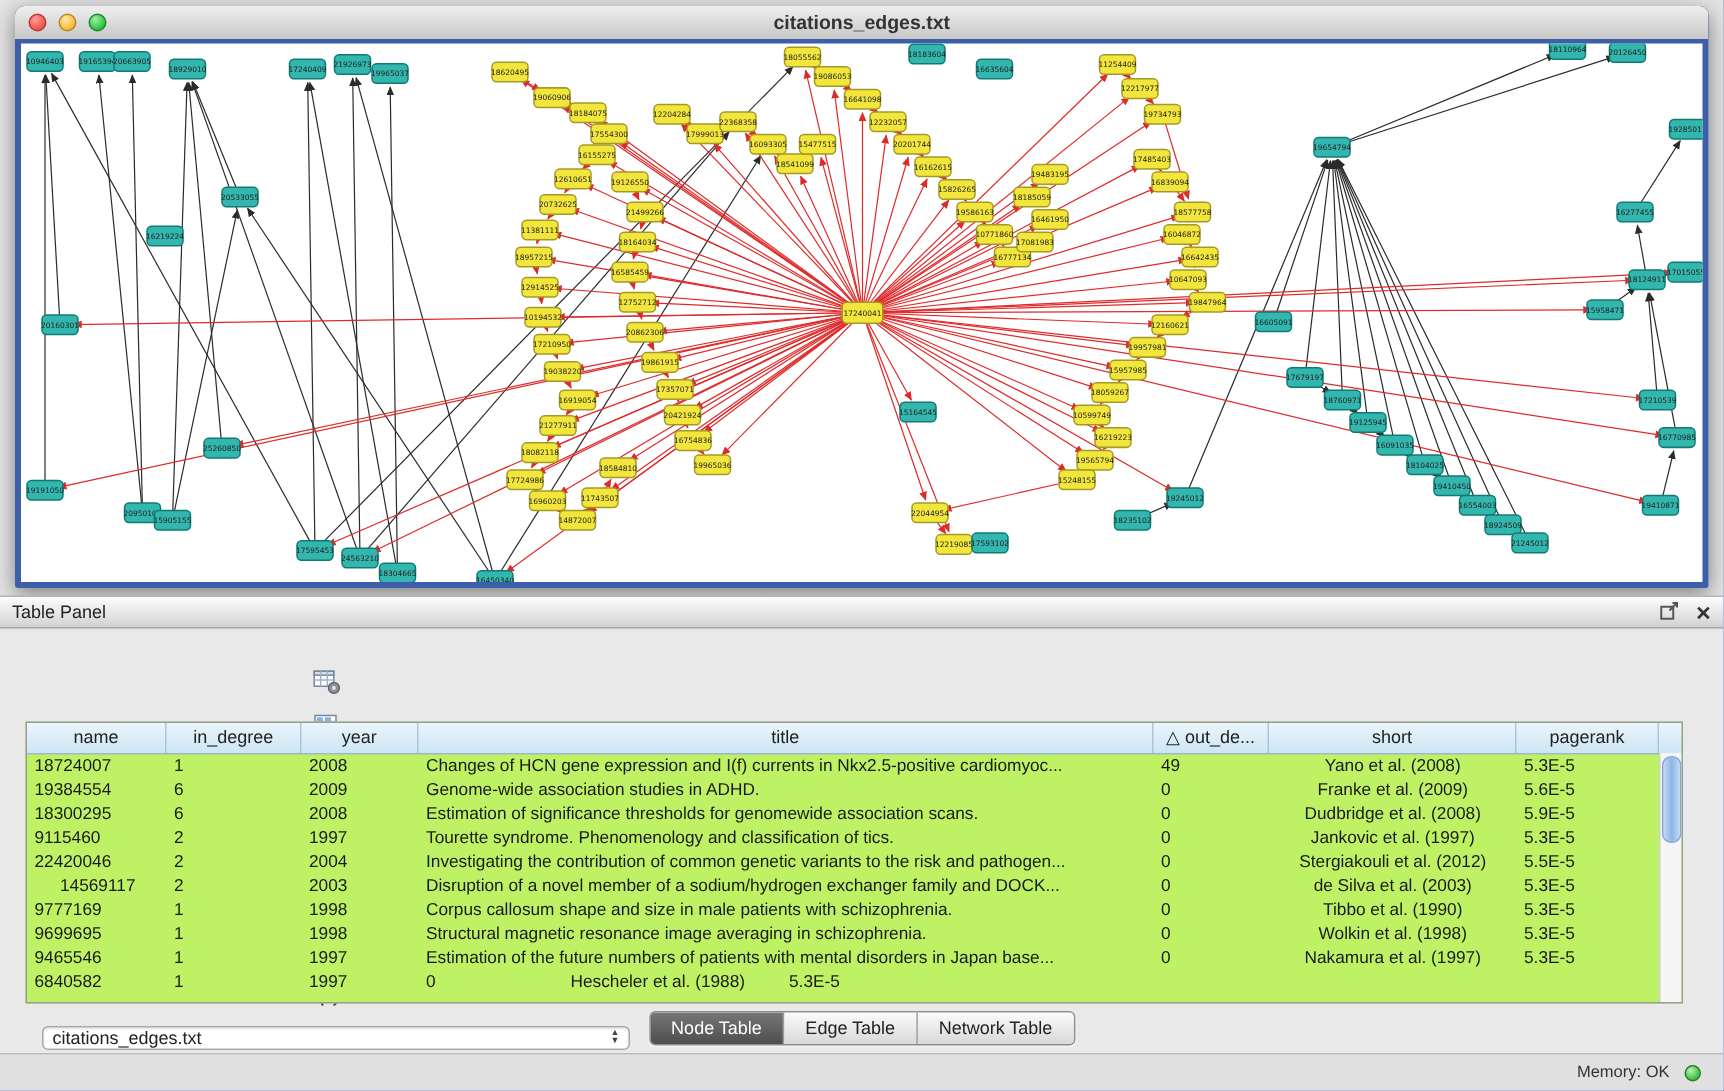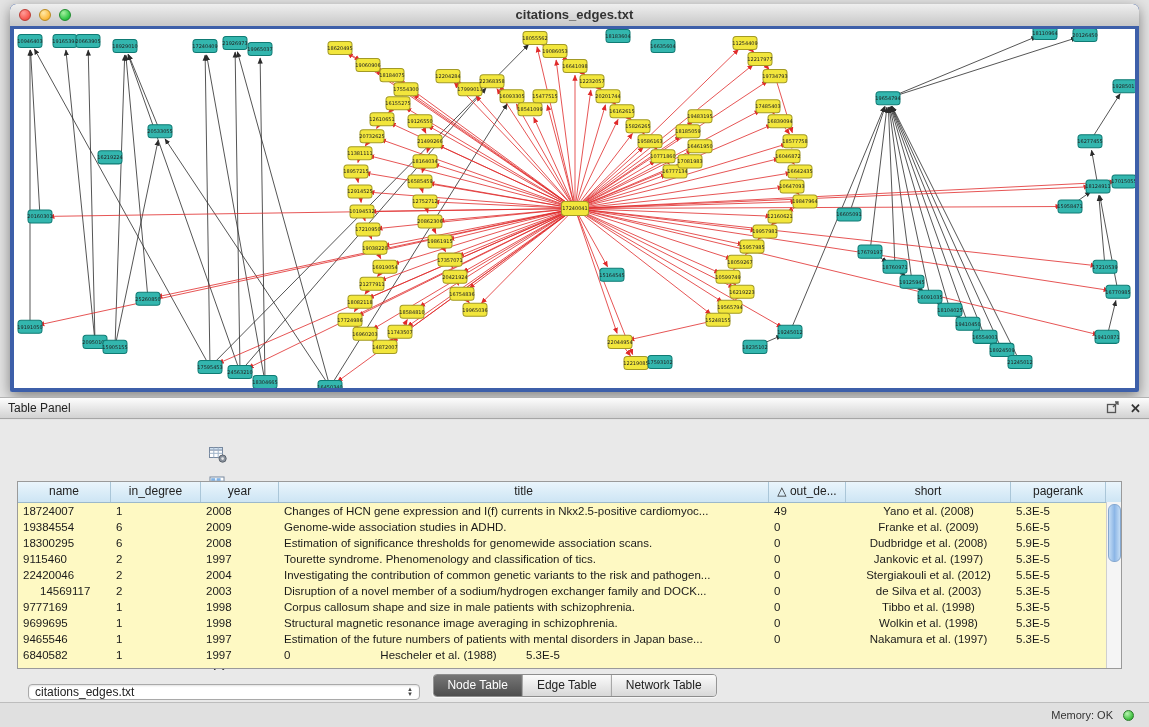--- a/index.html
+++ b/index.html
@@ -31,21 +31,21 @@
   
   .panel-body{position:absolute;left:0;top:420px;width:100%;height:282px;background:#e9e9e9;}
   .toolbar{position:absolute;left:16px;top:24px;height:30px;display:flex;align-items:center;gap:7px;flex-direction:column;}
   .tool-btn{width:27px;height:27px;border:none;background:transparent;padding:0;display:flex;align-items:center;justify-content:center;}
   .combo{margin-left:12px;width:392px;height:23px;background:#fff;border:1px solid #a9a9a9;border-radius:4px;
     display:flex;align-items:center;box-sizing:border-box;padding:0 6px;box-shadow:inset 0 1px 2px rgba(0,0,0,.12);}
   .combo .combo-text{flex:1;font-size:12px;color:#222;}
   .combo-arrows{display:flex;flex-direction:column;line-height:5px;font-size:6px;color:#444;padding-left:6px;}
 
   
-  .table-wrap{position:absolute;left:17px;top:61px;width:1105px;height:188px;background:#fef9c3;
+  .table-wrap{position:absolute;left:17px;top:61px;width:1105px;height:188px;background:#bef264;
     border:1px solid #9a9a9a;box-sizing:border-box;overflow:hidden;}
   .thead{display:flex;height:20px;background:linear-gradient(#eaf5fc,#cde5f4);border-bottom:1px solid #9cb9cb;}
   .th{box-sizing:border-box;border-right:1px solid #aac6d8;font-size:12px;color:#222;text-align:center;
     line-height:19px;overflow:hidden;white-space:nowrap;flex:0 0 auto;}
   .th.filler{flex:1 1 auto;border-right:none;}
   .tr{display:flex;height:16px;}
   .td{box-sizing:border-box;font-size:11.5px;color:#1a1a1a;line-height:16px;padding:0 5px;
     white-space:nowrap;overflow:hidden;flex:0 0 auto;}
   .vscroll{position:absolute;right:0;top:20px;bottom:0;width:15px;background:#f5f5f5;border-left:1px solid #cfcfcf;box-sizing:border-box;}
   .vthumb{position:absolute;left:1px;top:2px;width:11px;height:56px;border-radius:6px;border:1px solid #84a7cf;
@@ -932,21 +932,21 @@
             <div class="td" style="width: 77px; text-align: left;">0</div>
             <div class="td" style="width: 165px; text-align: center;">de Silva et al. (2003)</div>
             <div class="td" style="width: 95px; text-align: left;">5.3E-5</div>
           </div>
           <div class="tr">
             <div class="td" style="width: 93px; text-align: left;">9777169</div>
             <div class="td" style="width: 90px; text-align: left;">1</div>
             <div class="td" style="width: 78px; text-align: left;">1998</div>
             <div class="td" style="width: 490px; text-align: left;">Corpus callosum shape and size in male patients with schizophrenia.</div>
             <div class="td" style="width: 77px; text-align: left;">0</div>
-            <div class="td" style="width: 165px; text-align: center;">Tibbo et al. (1998)</div>
+            <div class="td" style="width: 165px; text-align: center;">Tibbo et al. (1990)</div>
             <div class="td" style="width: 95px; text-align: left;">5.3E-5</div>
           </div>
           <div class="tr">
             <div class="td" style="width: 93px; text-align: left;">9699695</div>
             <div class="td" style="width: 90px; text-align: left;">1</div>
             <div class="td" style="width: 78px; text-align: left;">1998</div>
             <div class="td" style="width: 490px; text-align: left;">Structural magnetic resonance image averaging in schizophrenia.</div>
             <div class="td" style="width: 77px; text-align: left;">0</div>
             <div class="td" style="width: 165px; text-align: center;">Wolkin et al. (1998)</div>
             <div class="td" style="width: 95px; text-align: left;">5.3E-5</div>

